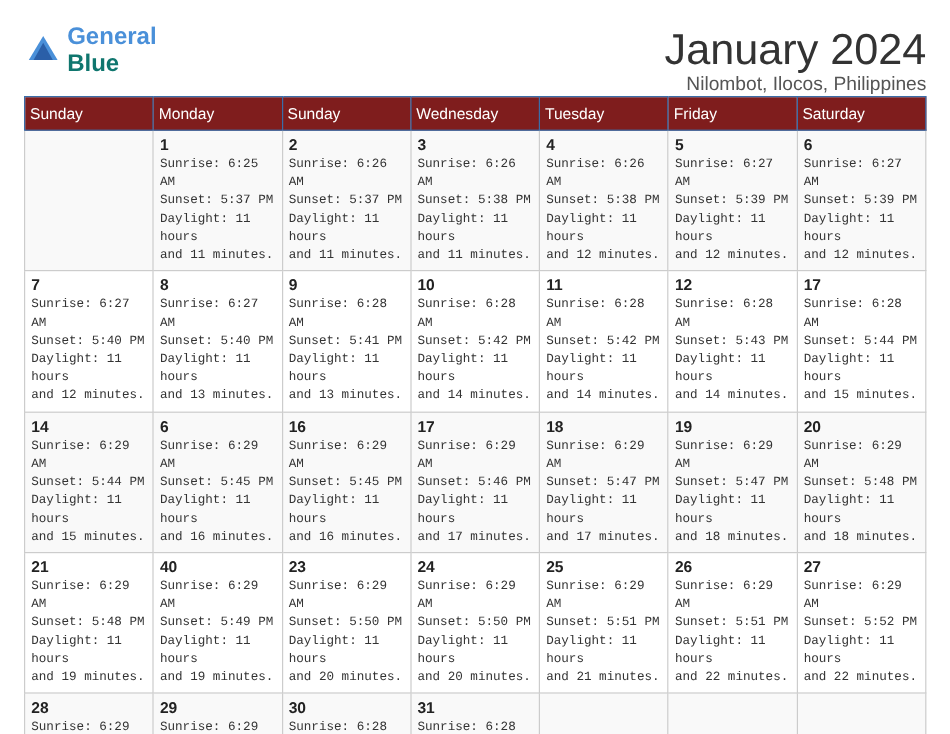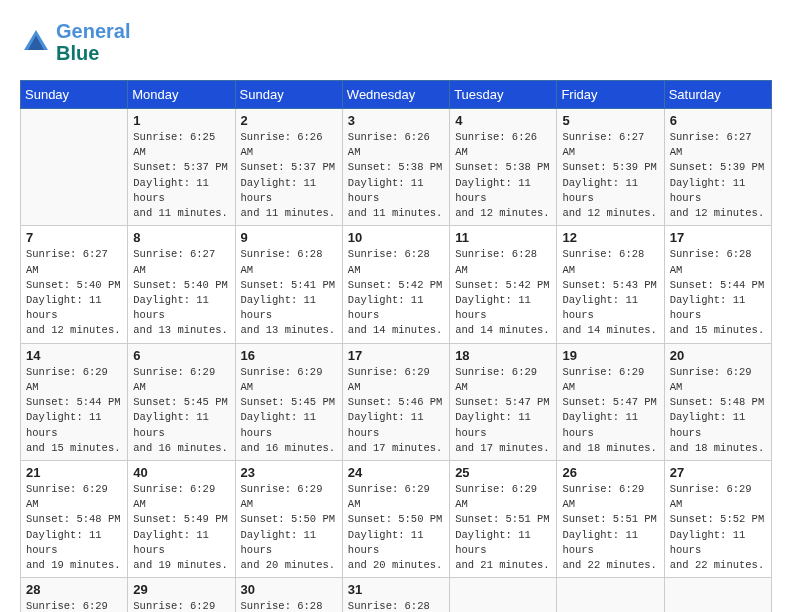--- a/index.html
+++ b/index.html
@@ -7,21 +7,21 @@
       font-family: Arial, sans-serif;
       background: #fff;
       width: 792px;
       min-height: 612px;
       padding: 20px;
     }
     .header {
       display: flex;
       justify-content: space-between;
       align-items: flex-start;
-      margin-bottom: 16px;
+      margin-bottom: 0;
     }
     .logo {
       display: flex;
       align-items: center;
       gap: 4px;
     }
     .logo-text {
       font-size: 20px;
       font-weight: bold;
       color: #333;
@@ -45,21 +45,21 @@
     .location {
       font-size: 16px;
       color: #555;
     }
     table {
       width: 100%;
       border-collapse: collapse;
       font-size: 11px;
     }
     thead tr th {
-      background-color: #1d4ed8;
+      background-color: #7f1d1d;
       color: #fff;
       padding: 6px 4px;
       text-align: left;
       font-size: 13px;
       font-weight: normal;
       border: 1px solid #3a6da8;
     }
     tbody tr td {
       border: 1px solid #ccc;
       padding: 4px 5px;
@@ -94,20 +94,24 @@
   <div class="logo">
     <svg class="logo-icon" viewBox="0 0 40 40" xmlns="http://www.w3.org/2000/svg">
       <polygon points="20,5 35,30 5,30" fill="#4a90d9"></polygon>
       <polygon points="20,12 30,30 10,30" fill="#2a5fa8"></polygon>
     </svg>
     <div class="logo-text">
       <div><span>General</span></div>
       <div style="color:#0f766e;">Blue</div>
     </div>
   </div>
+  <div class="title-block">
+    <div class="month-title">January 2024</div>
+    <div class="location">Nilombot, Ilocos, Philippines</div>
+  </div>
 </div>
 
 <table>
   <thead>
     <tr>
     <th>Sunday</th>
         <th>Monday</th>
         <th>Sunday</th>
         <th>Wednesday</th>
         <th>Tuesday</th>

